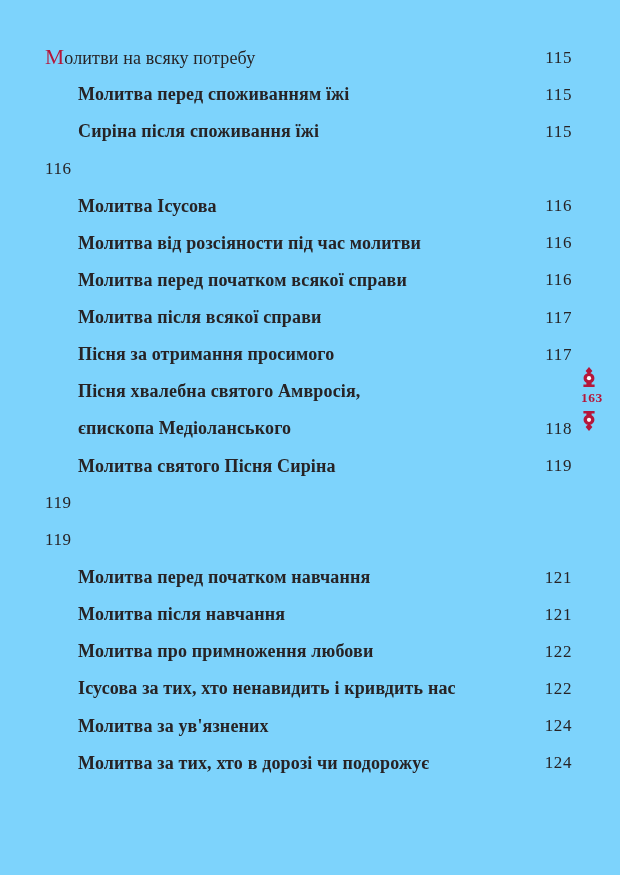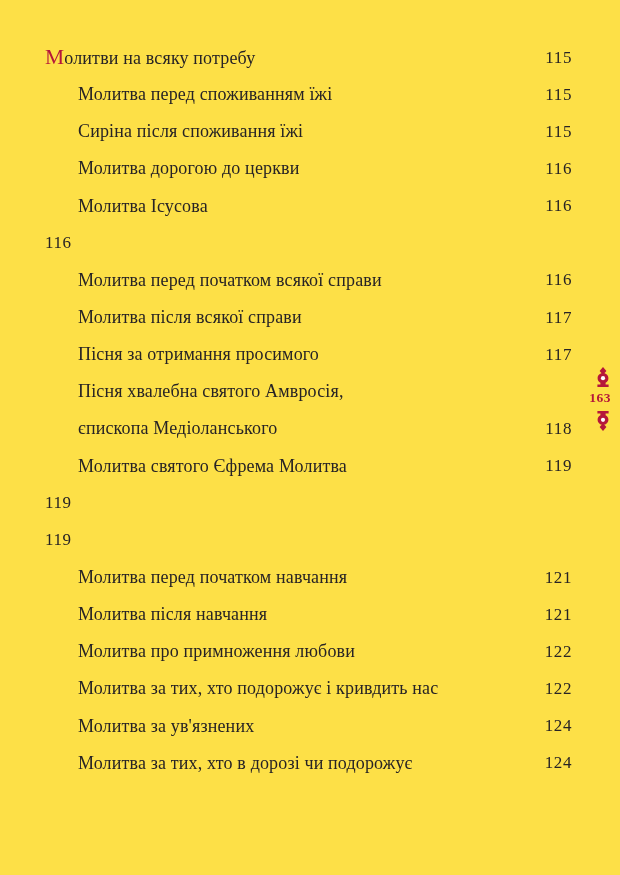--- a/index.html
+++ b/index.html
@@ -5,21 +5,21 @@
   html, body {
     margin: 0;
     padding: 0;
     background: #e8e8e8;
   }
   .page {
     position: relative;
     width: 620px;
     height: 875px;
     margin: 0 auto;
-    background: #fde047;
+    background: #7dd3fc;
     overflow: hidden;
     font-family: "Liberation Serif", "DejaVu Serif", serif;
     color: var(--text-color, #272325);
   }
   .toc {
     position: absolute;
     top: 39px;
     left: 45px;
     right: 48px;
   }
@@ -31,41 +31,42 @@
     gap: 8px;
   }
   .label {
     white-space: nowrap;
     font-size: 18px;
     letter-spacing: 0.15px;
     font-feature-settings: "onum";
   }
   .row.entry .label {
     padding-left: 33px;
+    font-weight: bold;
   }
   .heading .initial {
     color: var(--accent, #b5173a);
     font-size: 21.5px;
     line-height: 1;
   }
   .pagenum {
     font-size: 17px;
     letter-spacing: 0.6px;
     text-align: right;
     flex: 0 0 auto;
     font-feature-settings: "onum";
   }
   .folio {
     position: absolute;
     top: 367px;
     right: 9px;
     width: 30px;
     display: flex;
     flex-direction: column;
-    align-items: flex-end;
+    align-items: flex-start;
     gap: 2px;
     color: var(--accent, #b5173a);
   }
   .folio svg {
     display: block;
   }
   .folio .flip {
     transform: scaleY(-1);
   }
   .folio-num {
@@ -91,30 +92,30 @@
       <span class="label">Молитва перед споживанням їжі</span>
       <span class="pagenum">115</span>
     </div>
 
     <div class="row entry">
       <span class="label">Сиріна після споживання їжі</span>
       <span class="pagenum">115</span>
     </div>
 
     <div class="row entry">
-      <span class="label">Молитва дорогою до церкви</span>
       <span class="pagenum">116</span>
     </div>
 
     <div class="row entry">
       <span class="label">Молитва Ісусова</span>
       <span class="pagenum">116</span>
     </div>
 
     <div class="row entry">
+      <span class="label">Молитва від розсіяности під час молитви</span>
       <span class="pagenum">116</span>
     </div>
 
     <div class="row entry">
       <span class="label">Молитва перед початком всякої справи</span>
       <span class="pagenum">116</span>
     </div>
 
     <div class="row entry">
       <span class="label">Молитва після всякої справи</span>
@@ -130,21 +131,21 @@
       <span class="label">Пісня хвалебна святого Амвросія,</span>
       <span class="pagenum"></span>
     </div>
 
     <div class="row entry">
       <span class="label">єпископа Медіоланського</span>
       <span class="pagenum">118</span>
     </div>
 
     <div class="row entry">
-      <span class="label">Молитва святого Єфрема Молитва</span>
+      <span class="label">Молитва святого Пісня Сиріна</span>
       <span class="pagenum">119</span>
     </div>
 
     <div class="row entry">
       <span class="pagenum">119</span>
     </div>
 
     <div class="row entry">
       <span class="pagenum">119</span>
     </div>
@@ -158,21 +159,21 @@
       <span class="label">Молитва після навчання</span>
       <span class="pagenum">121</span>
     </div>
 
     <div class="row entry">
       <span class="label">Молитва про примноження любови</span>
       <span class="pagenum">122</span>
     </div>
 
     <div class="row entry">
-      <span class="label">Молитва за тих, хто подорожує і кривдить нас</span>
+      <span class="label">Ісусова за тих, хто ненавидить і кривдить нас</span>
       <span class="pagenum">122</span>
     </div>
 
 
     <div class="row entry">
       <span class="label">Молитва за ув'язнених</span>
       <span class="pagenum">124</span>
     </div>
 
     <div class="row entry">

